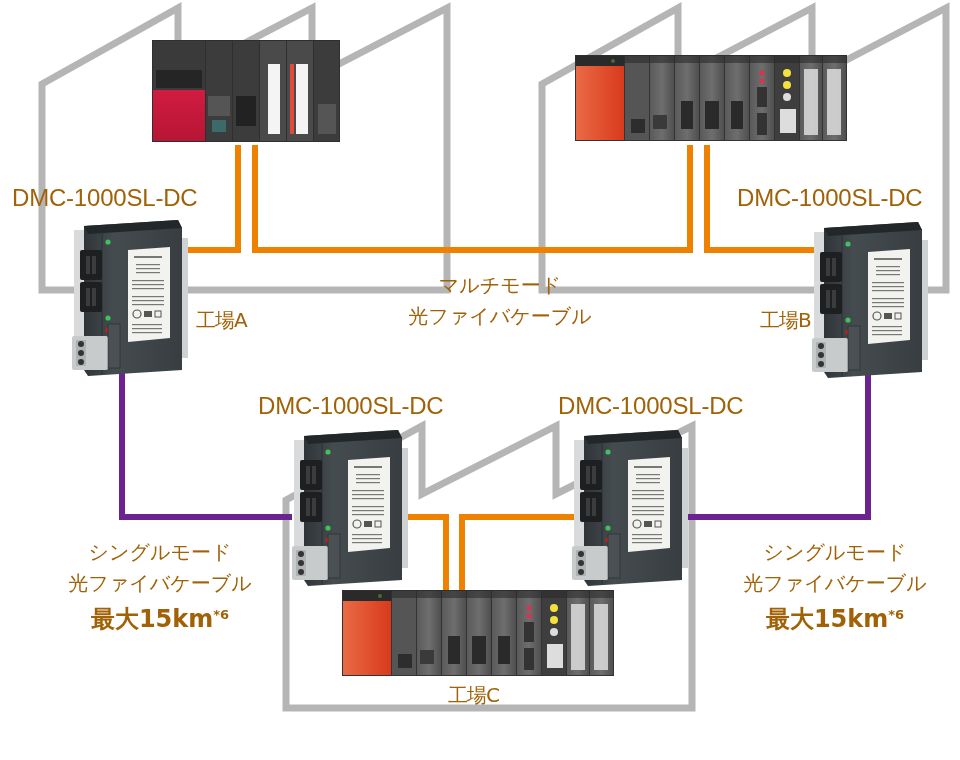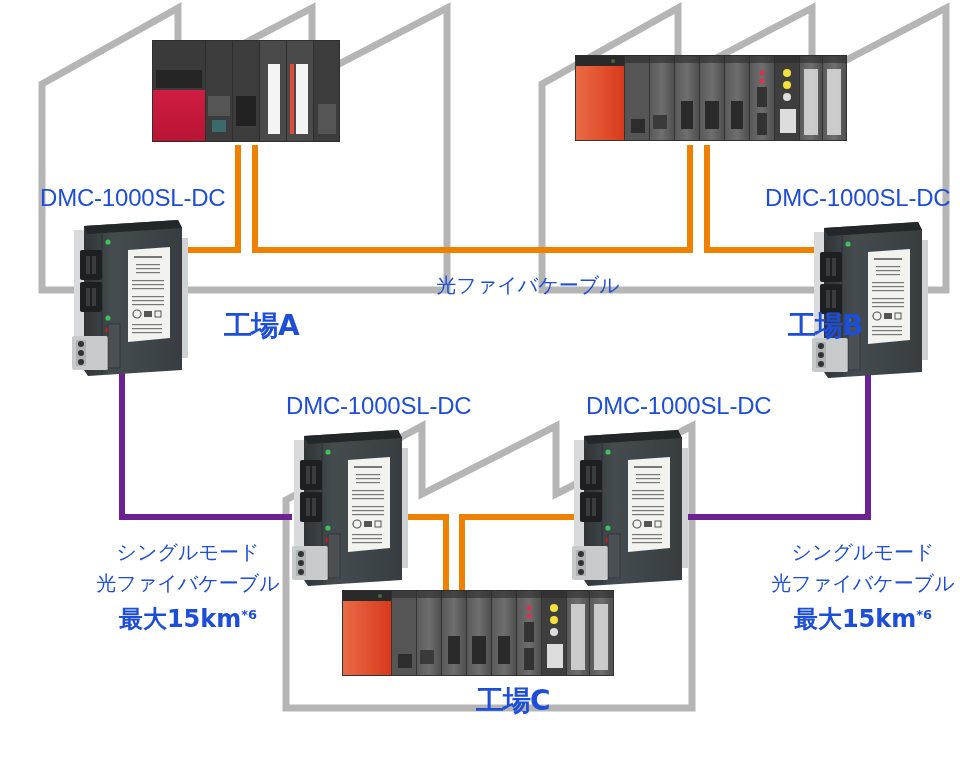--- a/index.html
+++ b/index.html
@@ -1,20 +1,20 @@
 <!DOCTYPE html>
 <html><head>
 <meta charset="utf-8">
 <style>
   html, body { margin: 0; padding: 0; background: #ffffff; }
   body { width: 960px; height: 760px; position: relative; overflow: hidden; font-family: "DejaVu Sans", "Liberation Sans", sans-serif; }
   #diagram { position: absolute; left: 0; top: 0; width: 960px; height: 760px; }
-  .lbl { position: absolute; color: #1d4ed8; white-space: nowrap; margin-left: 28px; }
+  .lbl { position: absolute; color: #a16207; white-space: nowrap; }
   .model { font-family: "Liberation Sans", sans-serif; font-size: 24px; letter-spacing: -0.2px; }
-  .factory { font-size: 28px; font-weight: bold; letter-spacing: -1px; }
+  .factory { font-size: 20px; font-weight: normal; letter-spacing: -1px; }
   .cable { font-size: 20px; text-align: center; line-height: 31px; }
   .cable .big { font-weight: bold; font-size: 24px; }
   .cable sup { font-size: 13px; vertical-align: 8px; font-weight: bold; }
 </style>
 </head>
 <body>
 
 <svg id="diagram" viewBox="0 0 960 760">
   <defs>
     <linearGradient id="redGrad" x1="0" x2="1">
@@ -173,20 +173,21 @@
 <div class="lbl model" style="left:12px; top:184px;">DMC-1000SL-DC</div>
 <div class="lbl model" style="left:737px; top:184px;">DMC-1000SL-DC</div>
 <div class="lbl model" style="left:258px; top:392px;">DMC-1000SL-DC</div>
 <div class="lbl model" style="left:558px; top:392px;">DMC-1000SL-DC</div>
 
 <div class="lbl factory" style="left:196px; top:307px;">工場A</div>
 <div class="lbl factory" style="left:760px; top:307px;">工場B</div>
 <div class="lbl factory" style="left:448px; top:682px;">工場C</div>
 
 <div class="lbl cable" style="left:380px; top:270px; width:240px;">
+  <div>マルチモード</div>
   <div>光ファイバケーブル</div>
 </div>
 
 <div class="lbl cable" style="left:40px; top:537px; width:240px;">
   <div>シングルモード</div>
   <div>光ファイバケーブル</div>
   <div class="big"><span>最大15km</span><sup>*6</sup></div>
 </div>
 
 <div class="lbl cable" style="left:715px; top:537px; width:240px;">

